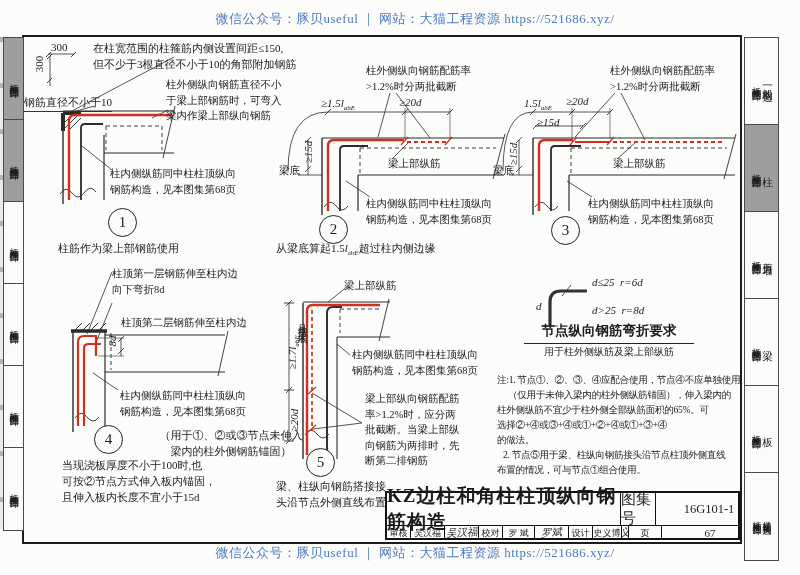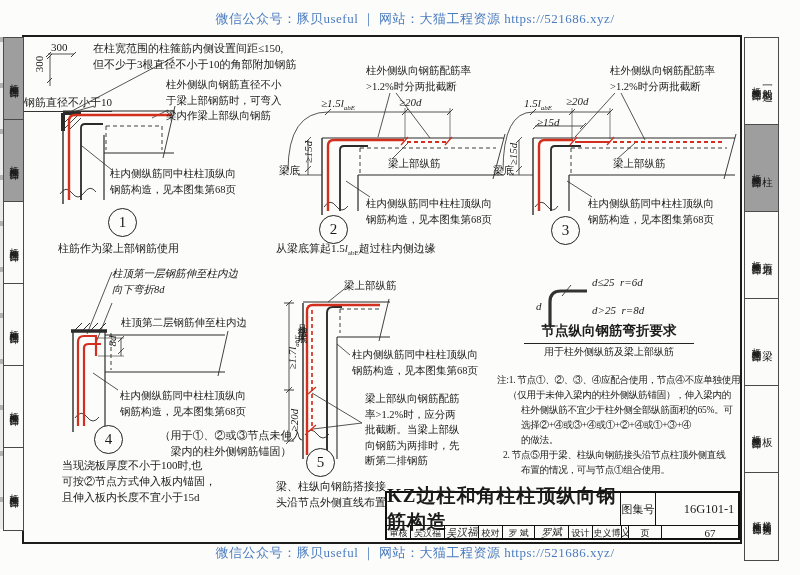--- a/index.html
+++ b/index.html
@@ -33,29 +33,29 @@
   .cap{position:absolute;font-size:11px;white-space:pre-line;line-height:16px;}
   .underl{border-bottom:1px solid #333;padding-bottom:1px;}
   svg{position:absolute;overflow:visible;}
   
   .bend-title{position:absolute;left:524px;top:322px;width:170px;text-align:center;
       font-weight:bold;font-size:13.5px;border-bottom:1.6px solid #222;padding-bottom:3px;}
   .bend-sub{position:absolute;left:529px;top:345px;width:160px;text-align:center;font-size:10px;}
   
   .notes{position:absolute;left:497px;top:372px;width:248px;font-size:9.6px;
          line-height:15px;letter-spacing:-0.3px;}
-  .notes .in1{margin-left:11px;} .notes .in2{margin-left:24px;} .notes .in3{margin-left:6px;}
+  .notes .in1{margin-left:11px;} .notes .in2{margin-left:0;} .notes .in3{margin-left:6px;}
   
   .tblock{position:absolute;left:385px;top:491px;width:355px;height:49px;
           border:2px solid #111;box-sizing:border-box;display:flex;flex-direction:column;background:#fcfcfa;}
   .tb-r1{display:flex;height:32px;border-bottom:1px solid #111;}
   .tb-title{flex:1;display:flex;align-items:center;justify-content:center;
             font-size:19px;font-weight:bold;letter-spacing:1px;}
   .tb-atlas-l{width:34px;border-left:1px solid #111;display:flex;align-items:center;
-              justify-content:center;font-size:11px;}
+              justify-content:center;font-size:15px;}
   .tb-atlas-n{width:58px;border-left:1px solid #111;display:flex;align-items:center;
               justify-content:center;font-size:12.5px;padding-left:24px;}
   .tb-r2{display:flex;flex:1;font-size:9px;}
   .tb-c{border-left:1px solid #111;display:flex;align-items:center;justify-content:center;
         overflow:hidden;white-space:nowrap;}
   .tb-c:first-child{border-left:none;}
   .sig{font-style:italic;font-size:10.5px;transform:rotate(-4deg);color:#222;}
 </style>
 </head>
 <body>
@@ -234,21 +234,21 @@
       <path d="M 183,118 L 193,73" stroke-width="0.9"></path>
       <path d="M 61,80 H 89 M 63,98 H 89" stroke-width="0.6"></path>
       <path d="M 86,80 V 98 M 83,84 l 6,-6 M 83,96 l 6,-6" stroke-width="0.8"></path>
       <path d="M 40,160 q 6,-9 12,-1 q 6,8 12,0" stroke-width="0.9"></path>
       <path d="M 77,14 L 52,76 M 77,45 L 60,87" stroke-width="0.8"></path>
       <path d="M 83,132 L 58,115" stroke-width="0.8"></path>
     </g>
     <path d="M 43,168 V 84 Q 43,78 49,78 H 61 V 98" stroke="#d32f1e" stroke-width="2.2" fill="none"></path>
     <path d="M 49,168 V 90 Q 49,86 54,86 H 66" stroke="#d32f1e" stroke-width="2.2" fill="none"></path>
   </svg>
-  <div class="lbl" style="left:112px;top:266px;font-style:italic;">柱顶第一层钢筋伸至柱内边
+  <div class="lbl" style="left:112px;top:266px;">柱顶第一层钢筋伸至柱内边
 向下弯折8d</div>
   <div class="lbl" style="left:112px;top:315px;margin-left:9px;">柱顶第二层钢筋伸至柱内边</div>
   <div class="rot dim" style="left:100px;top:335px;width:24px;height:12px;">8d</div>
   <div class="lbl" style="left:120px;top:388px;">柱内侧纵筋同中柱柱顶纵向
 钢筋构造，见本图集第68页</div>
   <div class="node" style="left:94px;top:425px;">
       <span>4</span>
     </div>
   <div class="lbl11" style="left:122px;top:427px;width:218px;text-align:center;">（用于①、②或③节点未伸入
 梁内的柱外侧钢筋锚固）</div>

